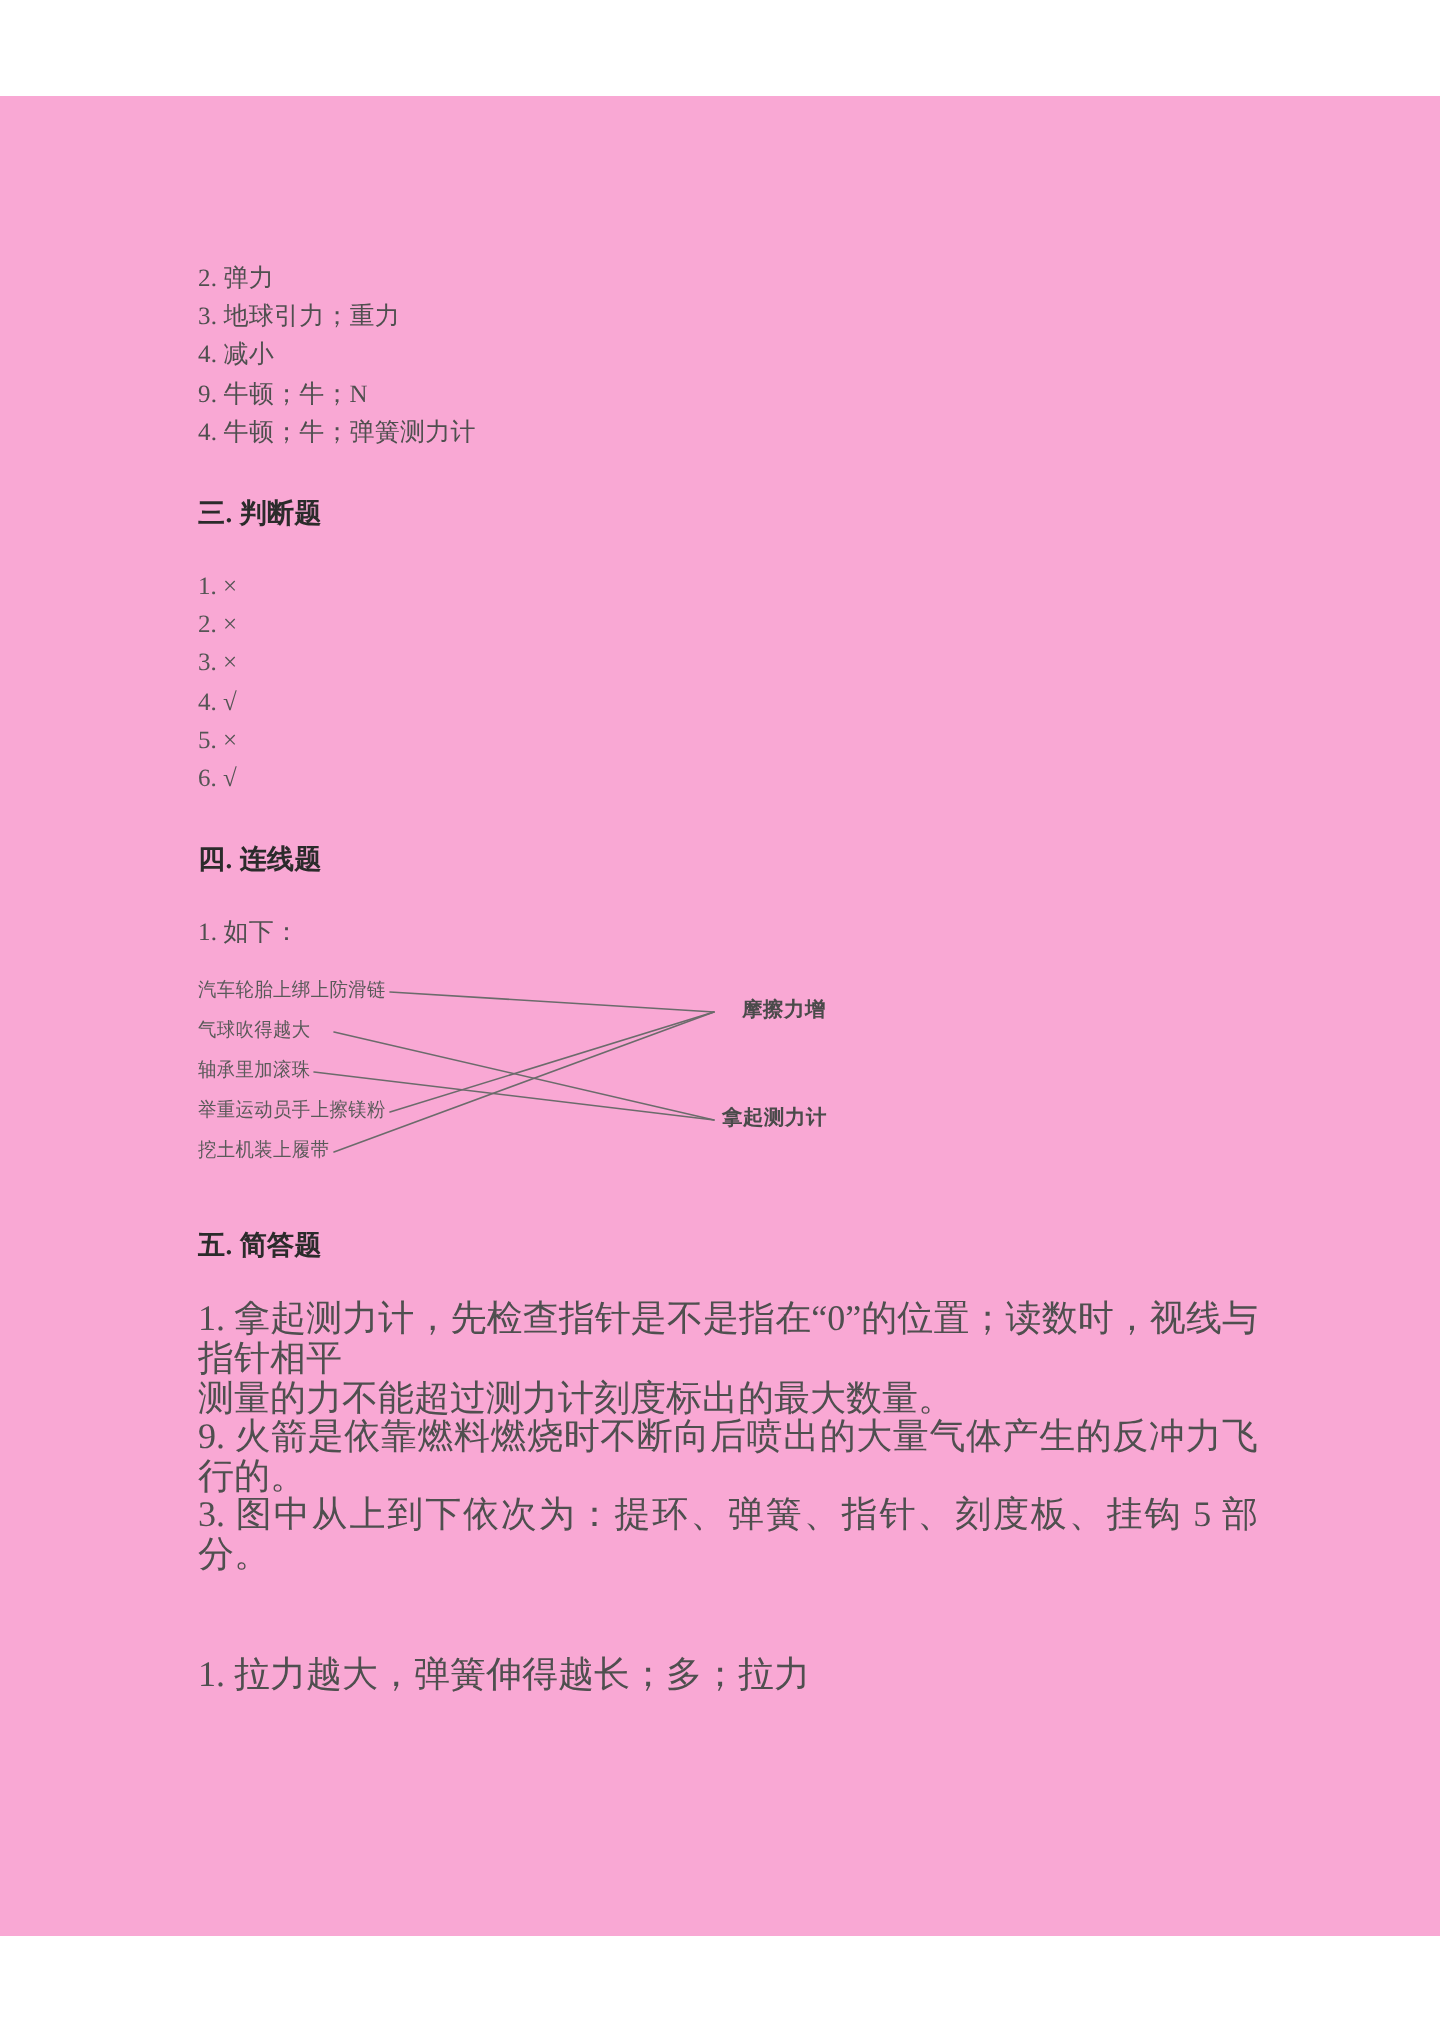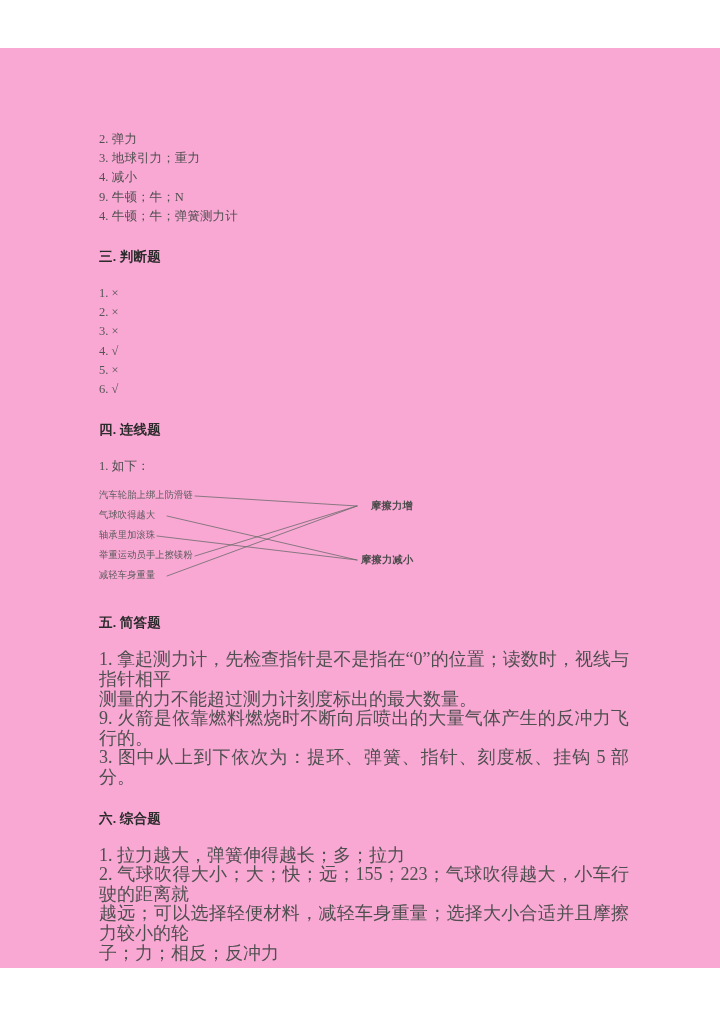--- a/index.html
+++ b/index.html
@@ -129,40 +129,36 @@
             <line x1="58" y1="48" x2="258" y2="72"></line>
             <line x1="96" y1="68" x2="258" y2="18"></line>
             <line x1="68" y1="88" x2="258" y2="18"></line>
           </g>
       </svg>
 
       <div class="ml-label" style="left:0px; top:2px;text-align:right;">汽车轮胎上绑上防滑链</div>
       <div class="ml-label" style="left:0px; top:22px;">气球吹得越大</div>
       <div class="ml-label" style="left:0px; top:42px;">轴承里加滚珠</div>
       <div class="ml-label" style="left:0px; top:62px;">举重运动员手上擦镁粉</div>
-      <div class="ml-label" style="left:0px; top:82px;">减轻车身重量</div>
+      <div class="ml-label" style="left:0px; top:82px;">挖土机装上履带</div>
 
       <div class="mr-label" style="left:272px; top:12px;">摩擦力增</div>
-      <div class="mr-label" style="left:262px; top:66px;">摩擦力减小</div>
+      <div class="mr-label" style="left:262px; top:66px;">拿起测力计</div>
     </div>
 
     <div class="gap-before-head"></div>
     <div class="section-head">五. 简答题</div>
     <div class="gap-after-head"></div>
     <div>
       <div class="para">1. 拿起测力计，先检查指针是不是指在“0”的位置；读数时，视线与指针相平
 测量的力不能超过测力计刻度标出的最大数量。</div>
       <div class="para">9. 火箭是依靠燃料燃烧时不断向后喷出的大量气体产生的反冲力飞行的。</div>
       <div class="para">3. 图中从上到下依次为：提环、弹簧、指针、刻度板、挂钩 5 部分。</div>
     </div>
 
     <div class="gap-before-head"></div>
-    <div class="section-head">六. 综合题</div>
     <div class="gap-after-head"></div>
     <div>
       <div class="para">1. 拉力越大，弹簧伸得越长；多；拉力</div>
-      <div class="para">2. 气球吹得大小；大；快；远；155；223；气球吹得越大，小车行驶的距离就
-越远；可以选择轻便材料，减轻车身重量；选择大小合适并且摩擦力较小的轮
-子；力；相反；反冲力</div>
     </div>
 
   </div>
 </div>
 
 </body></html>

